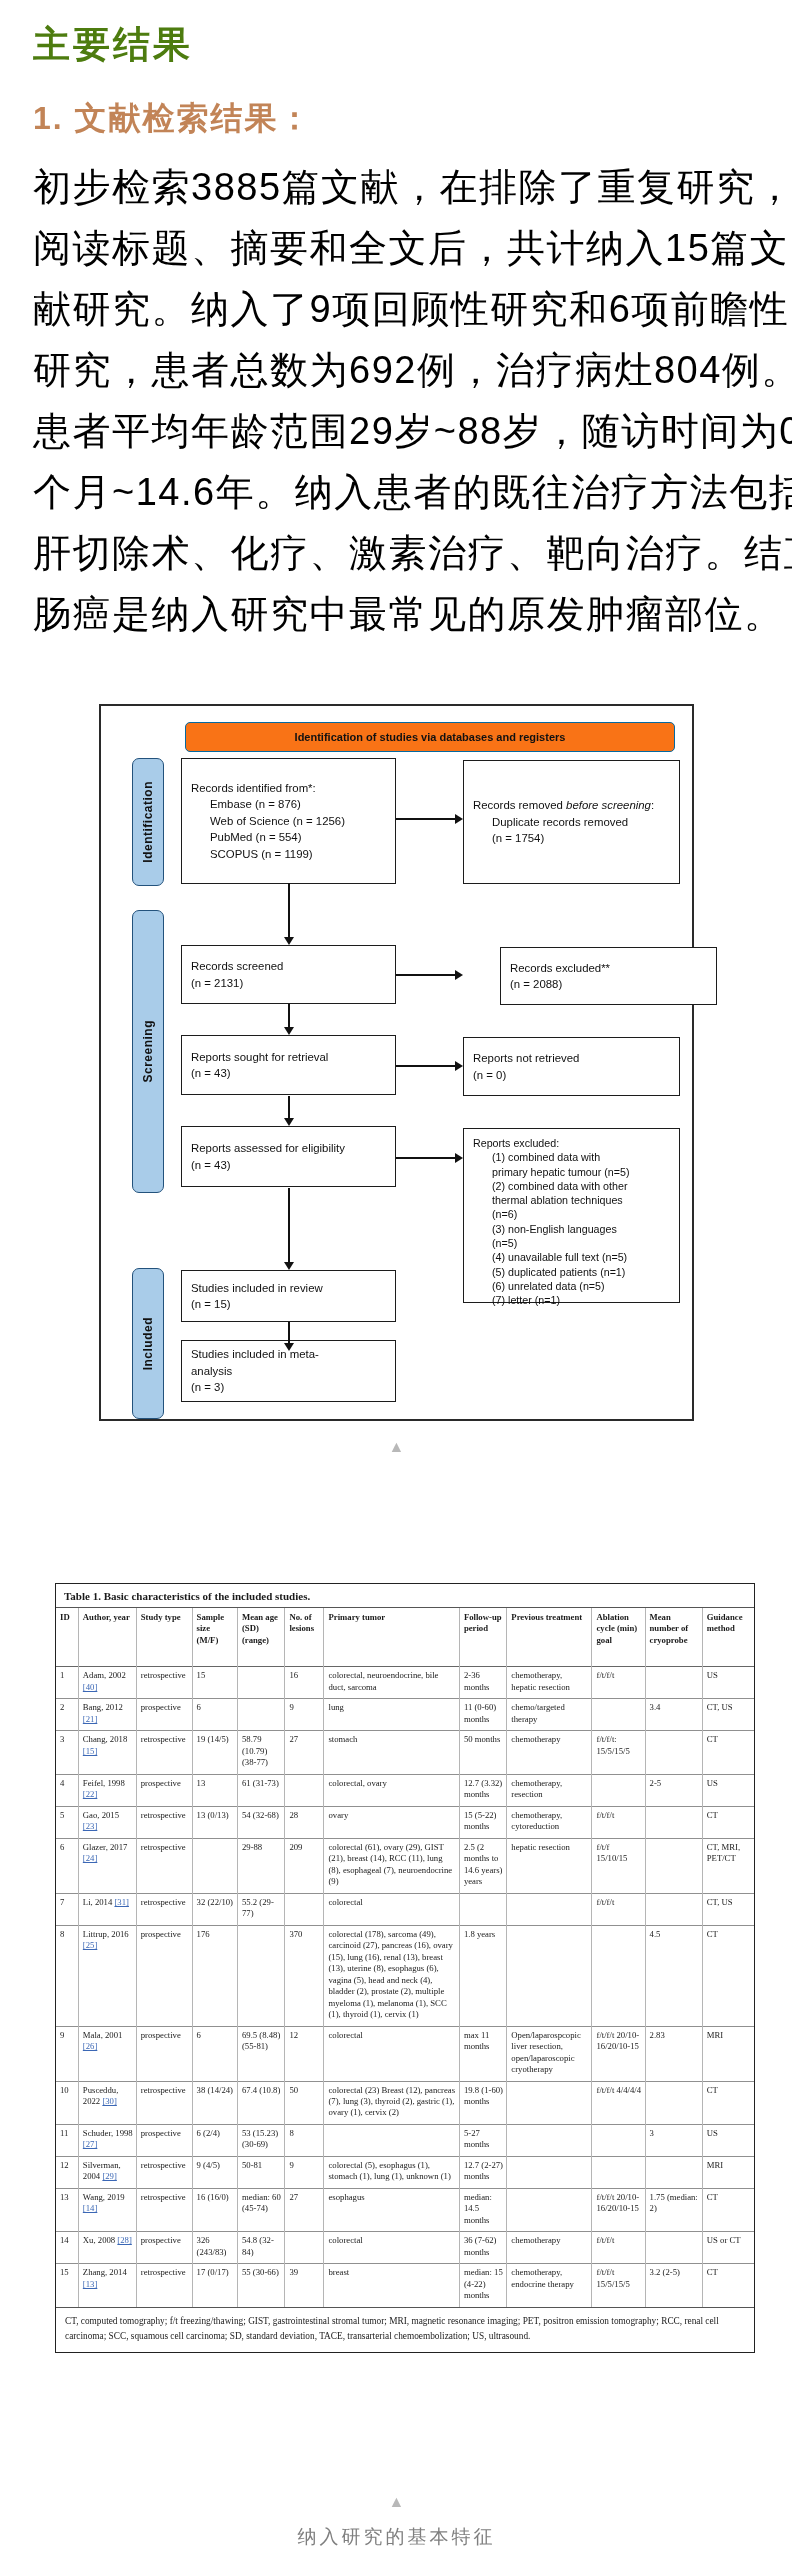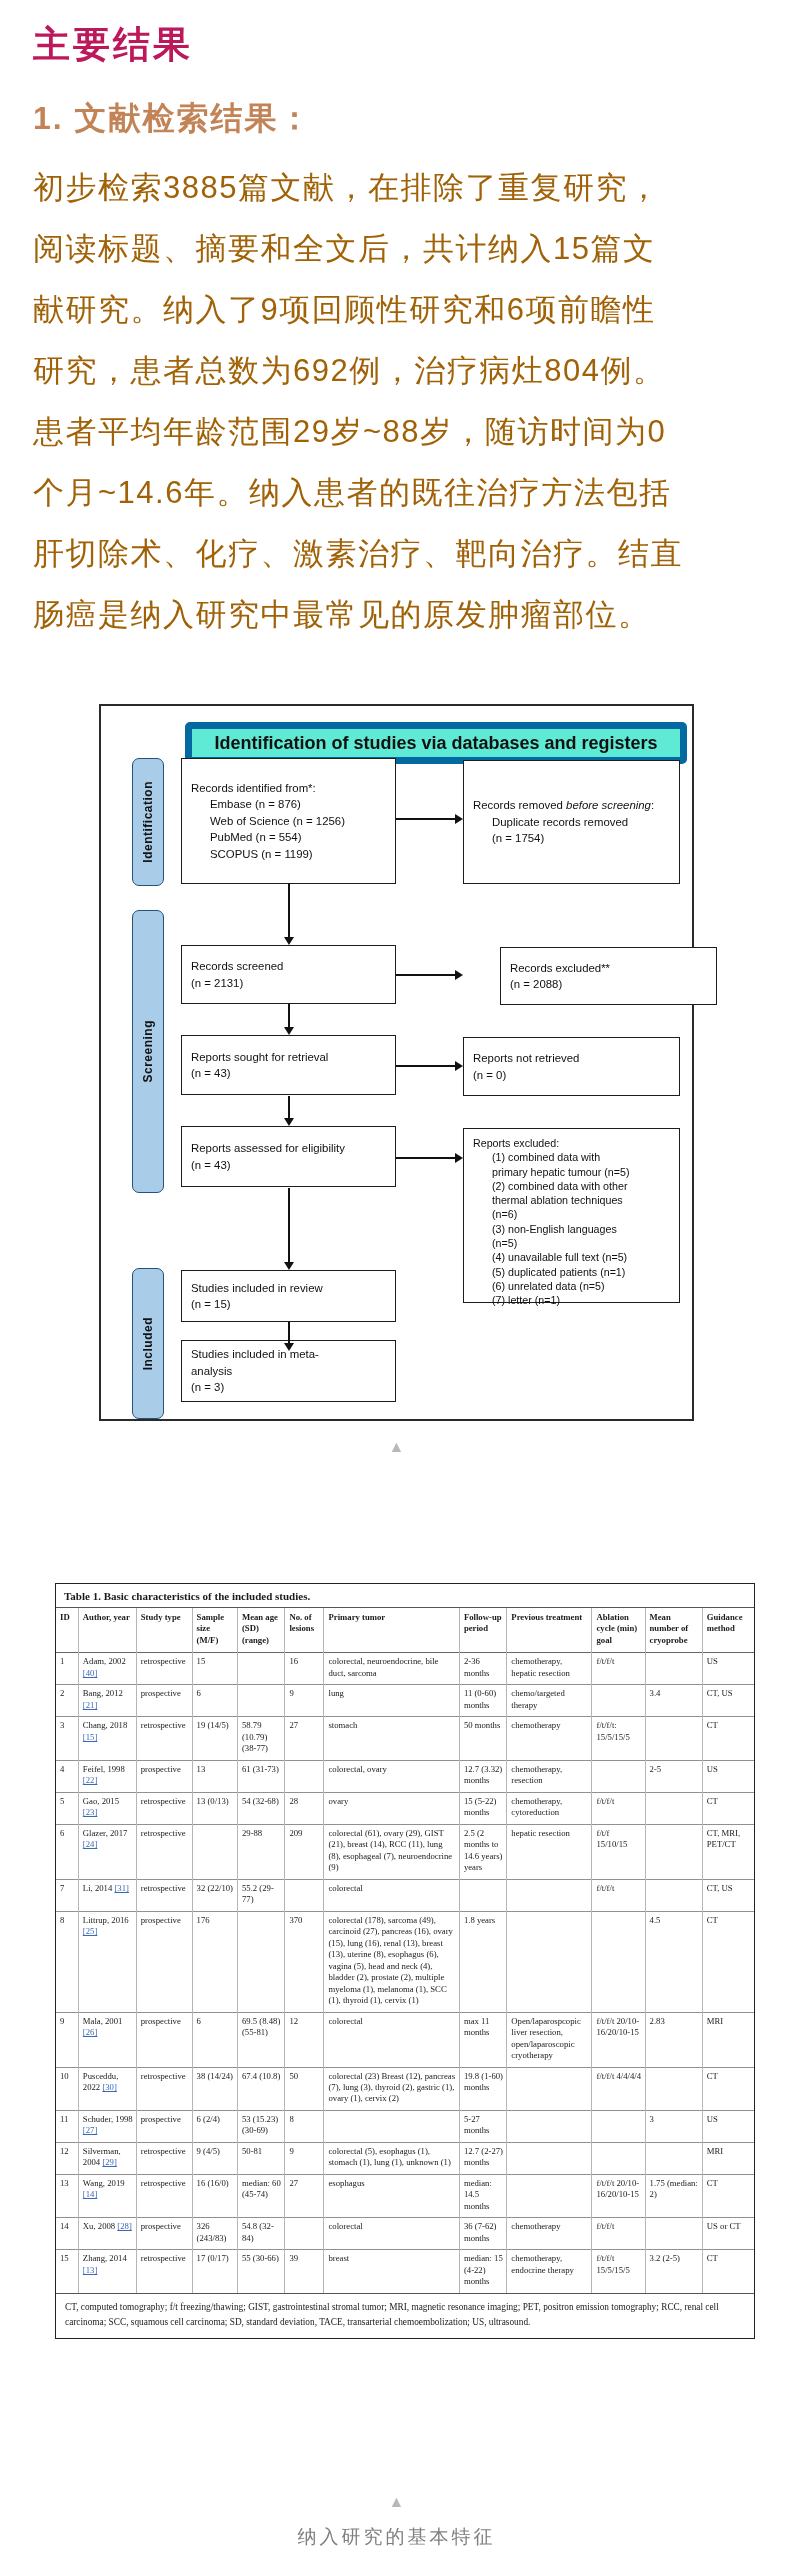--- a/index.html
+++ b/index.html
@@ -1,33 +1,33 @@
 <!DOCTYPE html>
 <html><head>
 <meta charset="utf-8">
 <style>
   html,body{margin:0;padding:0;}
   body{width:793px;height:2576px;position:relative;background:#ffffff;
        font-family:"Liberation Sans",sans-serif;overflow:hidden;}
 
   
   .main-title{position:absolute;left:33px;top:20px;font-family:"Liberation Serif",serif;
-    font-size:37px;font-weight:700;color:#be185d;letter-spacing:3px;}
+    font-size:37px;font-weight:700;color:#4d7c0f;letter-spacing:3px;}
   .section-heading{position:absolute;left:33px;top:97px;font-size:32px;font-weight:700;
     color:#c28457;letter-spacing:2px;}
-  #intro{position:absolute;left:33px;top:157px;width:706px;font-size:31px;color:#a16207;
+  #intro{position:absolute;left:33px;top:157px;width:706px;font-size:38px;color:#000000;
     letter-spacing:1.5px;}
   #intro .pline{height:61px;line-height:61px;white-space:nowrap;}
 
   
   #diagram{position:absolute;left:99px;top:704px;width:595px;height:717px;
     border:2px solid #2a2a2a;background:#fff;color:#101010;font-size:11.4px;box-sizing:border-box;}
-  .banner{position:absolute;left:84px;top:16px;width:488px;height:28px;background:#5eead4;
-    border:7px solid #0369a1;border-radius:5px;display:flex;align-items:center;justify-content:center;
-    font-weight:700;font-size:18px;color:#111;}
+  .banner{position:absolute;left:84px;top:16px;width:488px;height:28px;background:#f97316;
+    border:1px solid #0369a1;border-radius:5px;display:flex;align-items:center;justify-content:center;
+    font-weight:700;font-size:11px;color:#111;}
   .stage-tab{position:absolute;left:31px;width:30px;background:#a9cce9;border:1px solid #23527c;
     border-radius:7px;display:flex;align-items:center;justify-content:center;}
   .stage-tab span{writing-mode:vertical-rl;transform:rotate(180deg);font-weight:700;font-size:12px;
     letter-spacing:0.5px;color:#111;}
   .tab-identification{top:52px;height:126px;}
   .tab-screening{top:204px;height:281px;}
   .tab-included{top:562px;height:149px;}
   .fbox{position:absolute;border:1.5px solid #1c1c1c;background:#fff;padding:5px 9px;
     line-height:16.4px;display:flex;flex-direction:column;justify-content:center;box-sizing:border-box;}
   #box-identified{left:80px;top:52px;width:215px;height:126px;}
@@ -54,21 +54,21 @@
   .tri{color:#b8b8b8;font-size:16px;line-height:16px;}
   .caption-text{margin-top:14px;color:#7f7f7f;font-size:19px;letter-spacing:3px;}
 
   
   #tablebox{position:absolute;left:55px;top:1583px;width:700px;border:1.5px solid #222;
     background:#fff;font-family:"Liberation Serif",serif;color:#1a1a1a;box-sizing:border-box;}
   .ttitle{font-size:11px;font-weight:700;padding:6px 8px 5px;border-bottom:1.5px solid #555;}
   #studies-table{width:100%;border-collapse:collapse;table-layout:fixed;font-size:8.7px;line-height:1.32;}
   #studies-table th,#studies-table td{border-left:1px solid #b5b5b5;padding:3px 3px 5px 4px;
     vertical-align:top;text-align:left;overflow-wrap:anywhere;font-weight:400;}
-  #studies-table th{font-weight:700;padding-top:4px;padding-bottom:6px;}
+  #studies-table th{font-weight:700;padding-top:4px;padding-bottom:20px;}
   #studies-table th:first-child,#studies-table td:first-child{border-left:none;}
   #studies-table td{border-top:1.2px solid #909090;}
   #studies-table tbody tr:first-child td{border-top:1.5px solid #666;}
   .tfoot{border-top:1.5px solid #555;font-size:9.3px;padding:6px 9px 8px;line-height:1.65;}
   .ref{color:#3b67b5;text-decoration:underline;}
 </style>
 </head>
 <body>
 
 <div class="main-title">主要结果</div>

